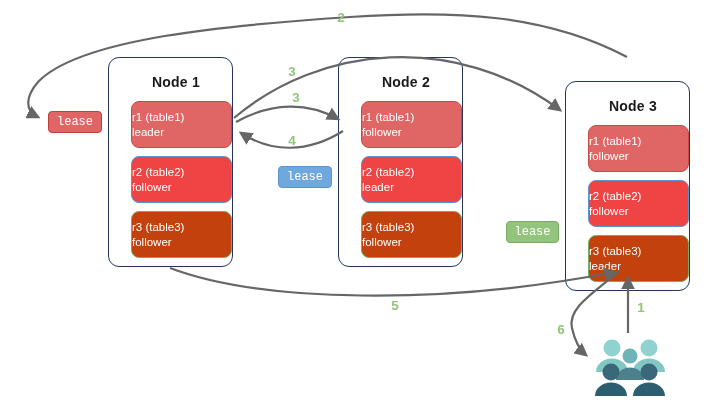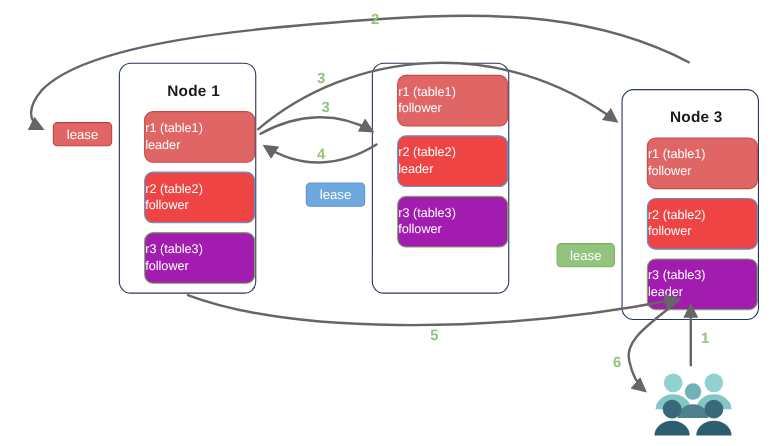--- a/index.html
+++ b/index.html
@@ -17,25 +17,25 @@
     margin:6px 0 11px 0;letter-spacing:.2px;
   }
   .replica{
     width:101px;height:47px;box-sizing:border-box;border-radius:8px;
     margin:0 auto 8px auto;display:flex;flex-direction:column;
     align-items:flex-start;justify-content:center;color:#ffffff;
     font-size:11.5px;line-height:1.3;text-align:center;
   }
   .replica.red{background:#e06666;border:1.4px solid #c64a44;}
   .replica.blue{background:#ef4444;border:1.4px solid #5b94cf;}
-  .replica.green{background:#a21caf;border:1.4px solid #79ab61;}
+  .replica.green{background:#c2410c;border:1.4px solid #79ab61;}
   .lease{
     position:absolute;box-sizing:border-box;border-radius:4px;color:#fff;
     font-size:12px;display:flex;align-items:center;justify-content:center;
-    z-index:3;width:54px;height:22px;
+    z-index:3;width:54px;height:22px;font-family:Liberation Mono, monospace;
   }
   .lease.red{background:#e06666;border:1px solid #bf3f39;left:48px;top:111px;}
   .lease.blue{background:#6fa8dc;border:1px solid #5b94cf;left:278px;top:166px;}
   .lease.green{background:#93c47d;border:1px solid #79ab61;left:506px;top:221px;width:53px;}
   .num{
     position:absolute;transform:translate(-50%,-50%);
     color:#93c47d;font-weight:bold;font-size:13.5px;z-index:3;
   }
   .overlay{position:absolute;left:0;top:0;z-index:2;pointer-events:none;}
 </style>
@@ -54,20 +54,21 @@
       <span>r2 (table2)</span>
       <span>follower</span>
     </div>
     <div class="replica green">
       <span>r3 (table3)</span>
       <span>follower</span>
     </div>
   </div>
 
   <div class="node" style="left:338px;">
+    <div class="node-title">Node 2</div>
     <div class="replica red">
       <span>r1 (table1)</span>
       <span>follower</span>
     </div>
     <div class="replica blue">
       <span>r2 (table2)</span>
       <span>leader</span>
     </div>
     <div class="replica green">
       <span>r3 (table3)</span>

